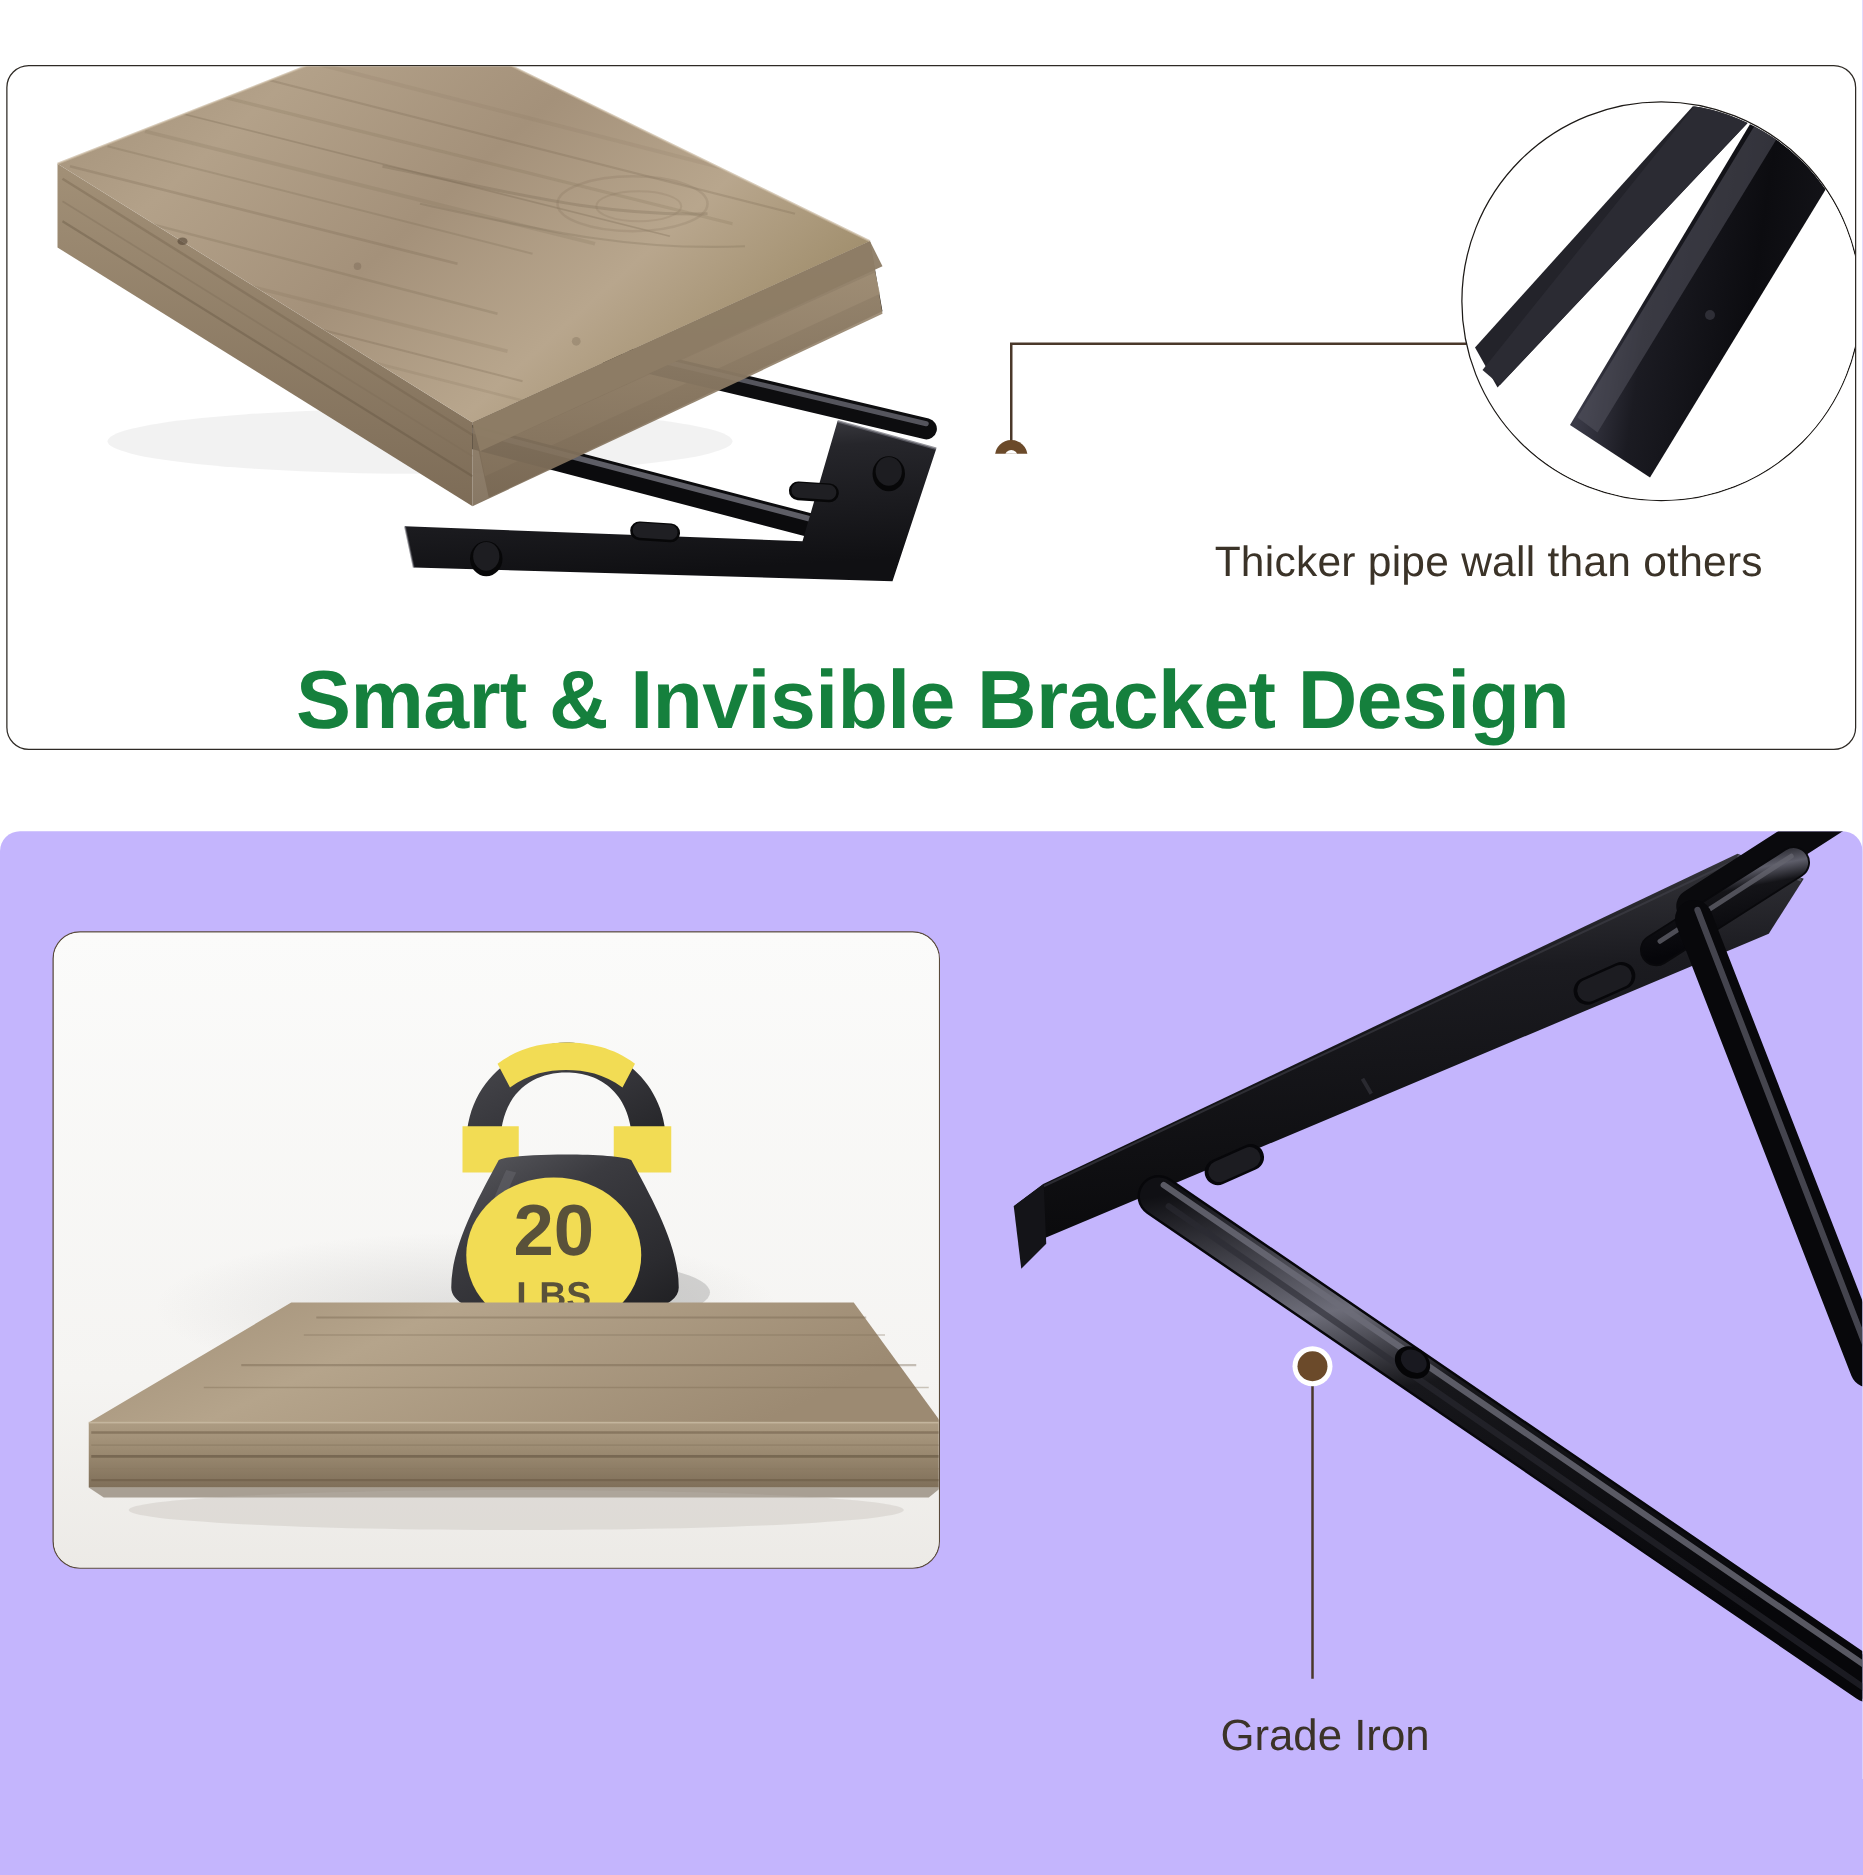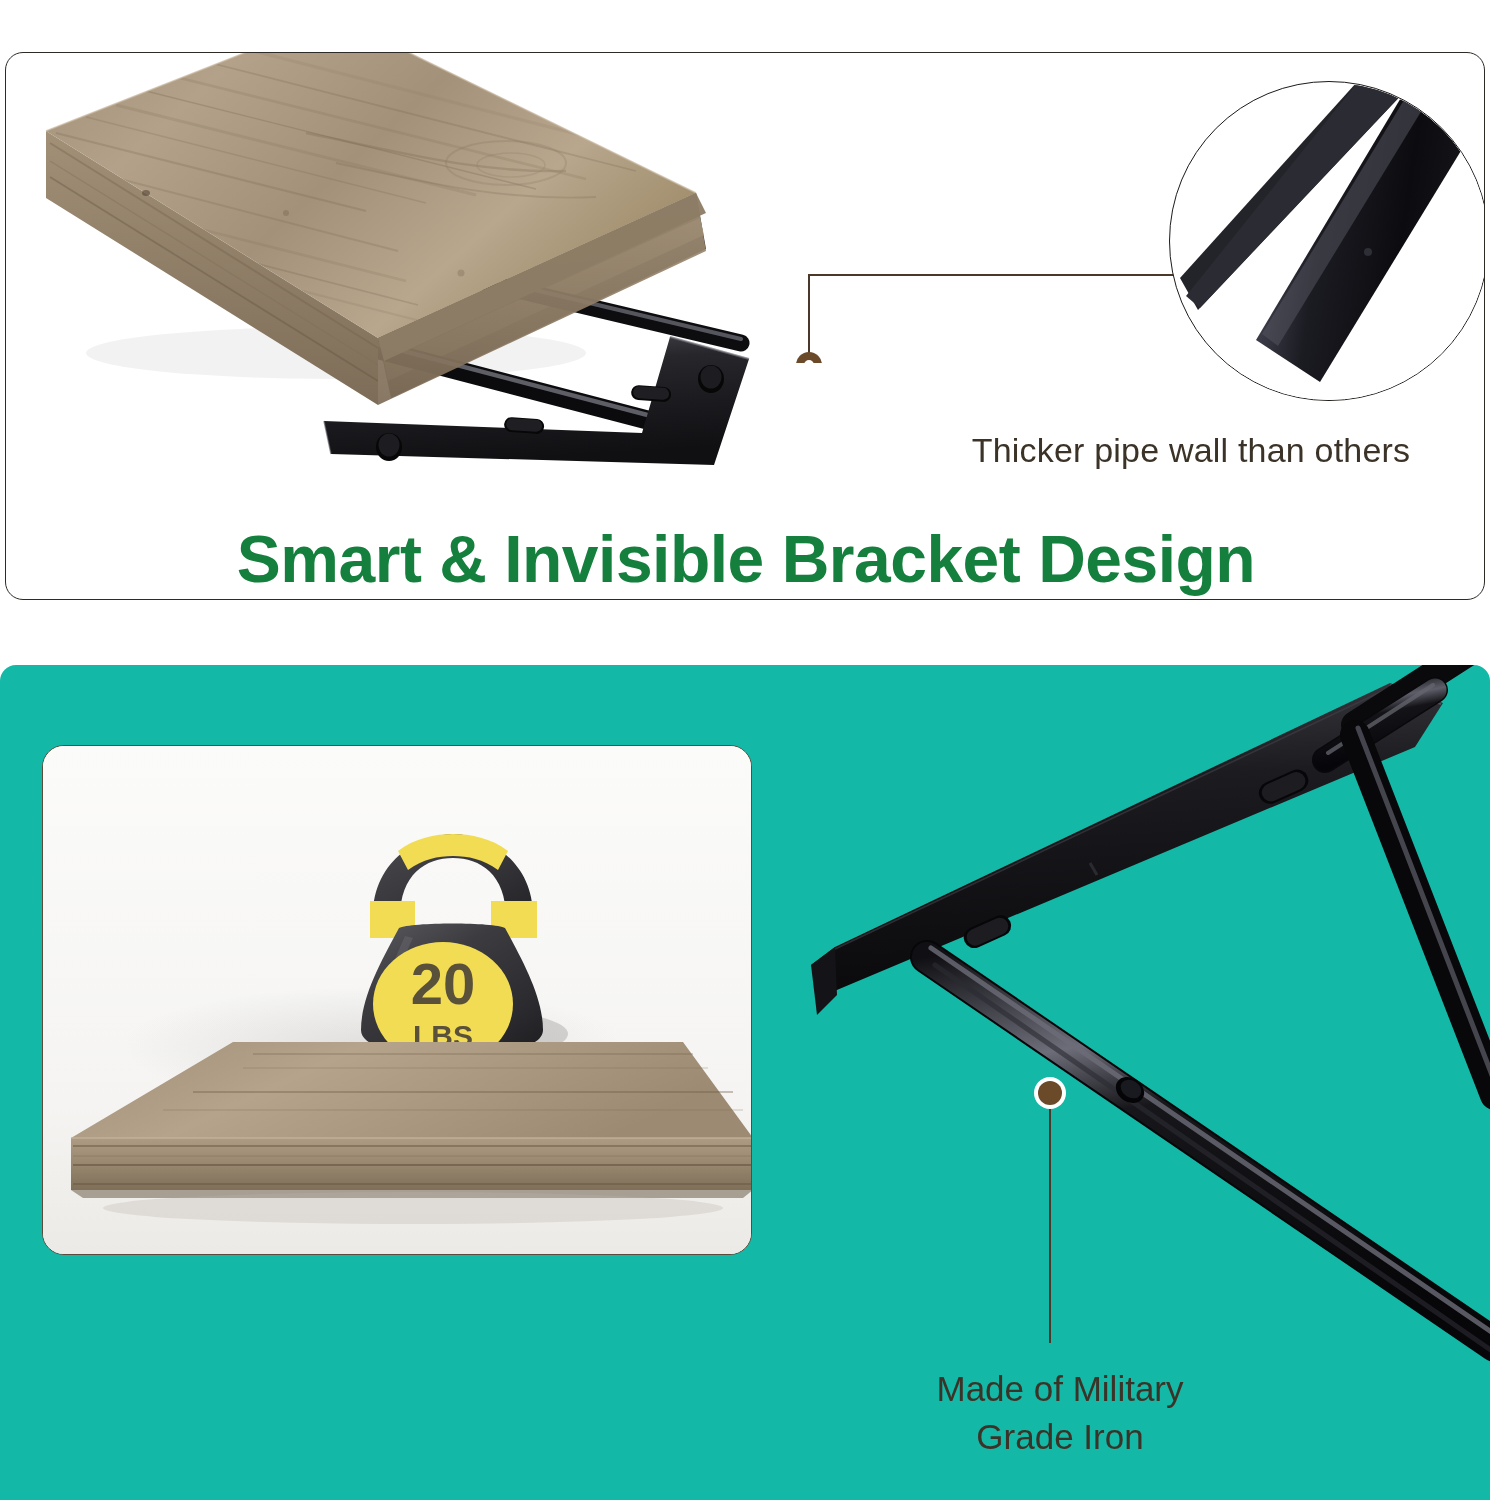--- a/index.html
+++ b/index.html
@@ -53,21 +53,21 @@
     position:absolute; left:0; top:468px; width:1480px;
     text-align:center;
     font-size:66px; font-weight:700; letter-spacing:-.5px;
     color:#15803d;
     white-space:nowrap;
   }
 
   
   #bottom-panel{
     position:absolute; left:0px; top:665px; width:1490px; height:835px;
-    background:#14b8a6;
+    background:#c4b5fd;
     border-radius:16px 16px 0 0;
     overflow:hidden;
   }
 
   
   #kettlebell-card{
     position:absolute; left:42px; top:80px; width:710px; height:510px;
     background:#f7f7f5;
     border:1.4px solid #5a4b3c;
     border-radius:22px;
@@ -442,16 +442,15 @@
   <div id="callout-bottom">
     <svg width="60" height="300" viewBox="0 0 60 300" xmlns="http://www.w3.org/2000/svg">
       <line x1="30" y1="30" x2="30" y2="278" stroke="#4a382a" stroke-width="2"></line>
       <circle cx="30" cy="28" r="16" fill="#ffffff"></circle>
       <circle cx="30" cy="28" r="12" fill="#6b4a2a"></circle>
     </svg>
   </div>
 
 
   <div id="material-caption">
-    <div>Made of Military</div>
     <div>Grade Iron</div>
   </div>
 </div>
 
 </body></html>

